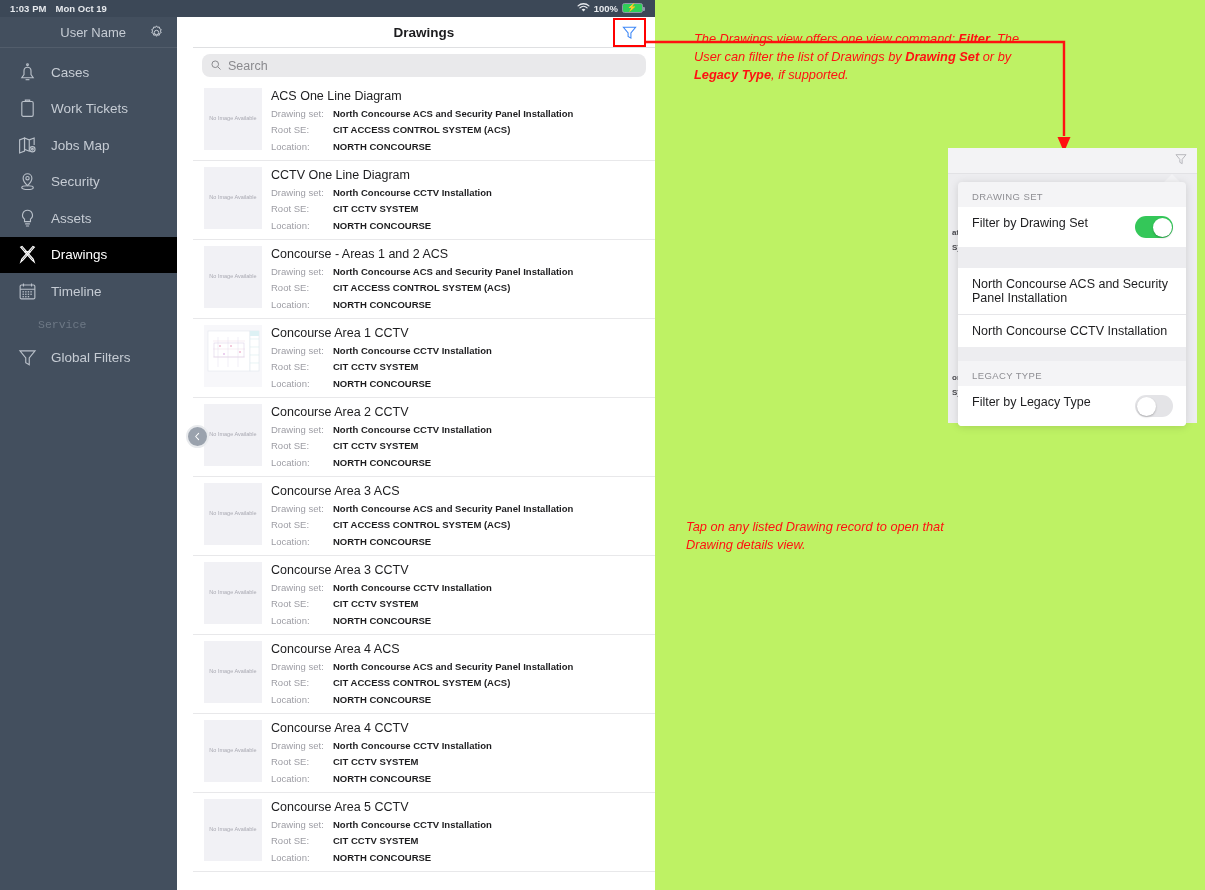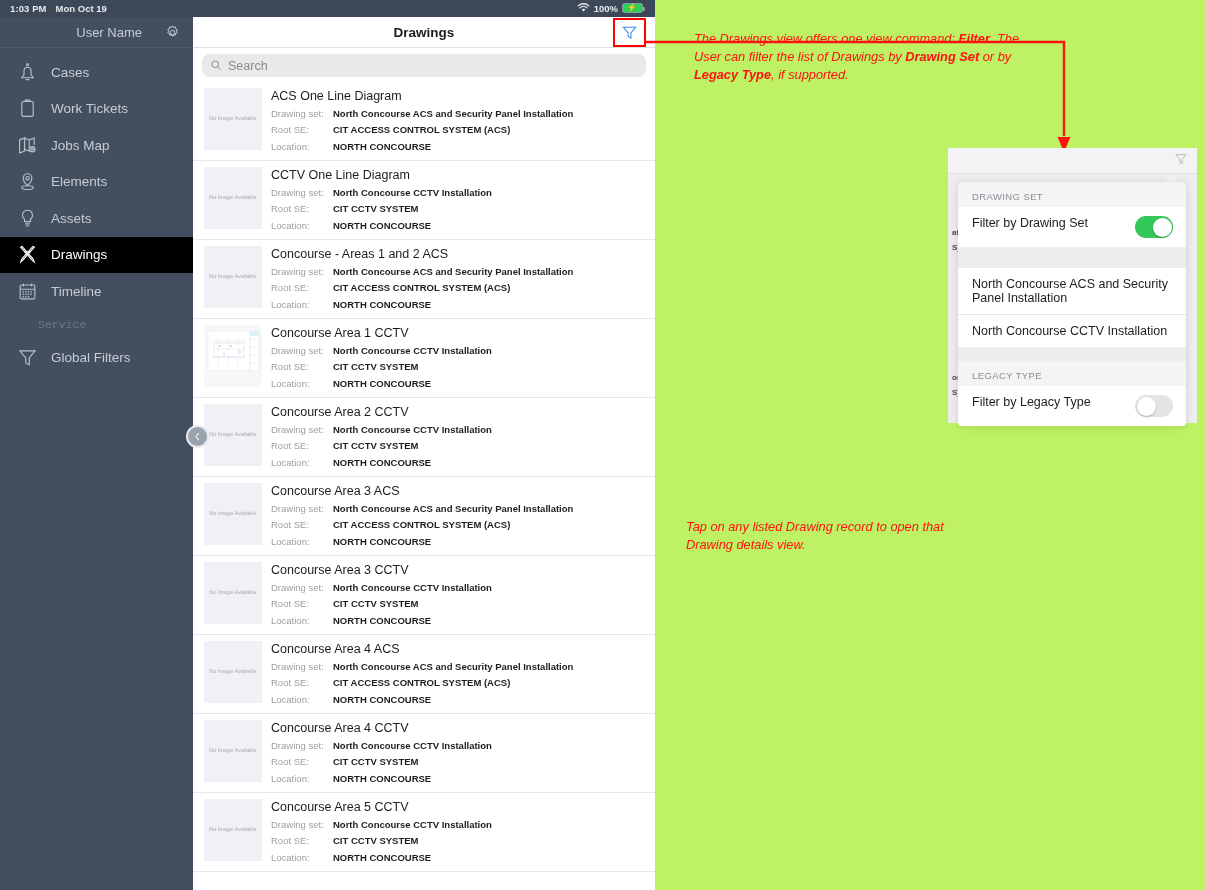--- a/index.html
+++ b/index.html
@@ -30,21 +30,21 @@
     border-radius: 2.5px; background: #2fd058; display:flex; align-items:center; justify-content:center;
   }
   .sb-batt::after {
     content:""; position:absolute; right:-3px; top:3px; width:2px; height:4px;
     background:#8e9aa8; border-radius:0 1px 1px 0;
   }
   .bolt { font-size: 8px; color:#fff; line-height:1; }
 
   
   .sidebar {
-    position: absolute; left: 0; top: 17px; width: 193px; height: 873px;
+    position: absolute; left: 0; top: 17px; width: 177px; height: 873px;
     background: #434f5e;
   }
   .sb-header {
     height: 31px; display: flex; align-items: center; justify-content: flex-end;
     padding-right: 12px; gap: 22px;
     border-bottom: 1px solid #525d6b;
   }
   .sb-username { color: #c6ccd4; font-size: 13px; }
   .gear { width: 17px; height: 17px; display:block; }
 
@@ -236,21 +236,21 @@
         </div>
 
         <div class="nav-item">
           <span class="nav-icon">
             <svg width="21" height="21" viewBox="0 0 24 24" fill="none" stroke="#b9c0c9" stroke-width="1.3">
                 <path d="M12 3.2a5 5 0 0 0-5 5c0 3.6 5 8.6 5 8.6s5-5 5-8.6a5 5 0 0 0-5-5z"></path>
                 <circle cx="12" cy="8.2" r="1.9"></circle>
                 <ellipse cx="12" cy="19" rx="6.6" ry="2.1"></ellipse>
               </svg>
           </span>
-          <span>Elements</span>
+          <span>Security</span>
         </div>
 
 
         <div class="nav-item">
           <span class="nav-icon">
             <svg width="21" height="21" viewBox="0 0 24 24" fill="none" stroke="#b9c0c9" stroke-width="1.3">
                 <path d="M12 2.6a5.6 5.6 0 0 0-3.4 10.1v2.9h6.8v-2.9A5.6 5.6 0 0 0 12 2.6z"></path>
                 <path d="M9.3 18.2h5.4M10.2 20.6h3.6"></path>
               </svg>
           </span>

